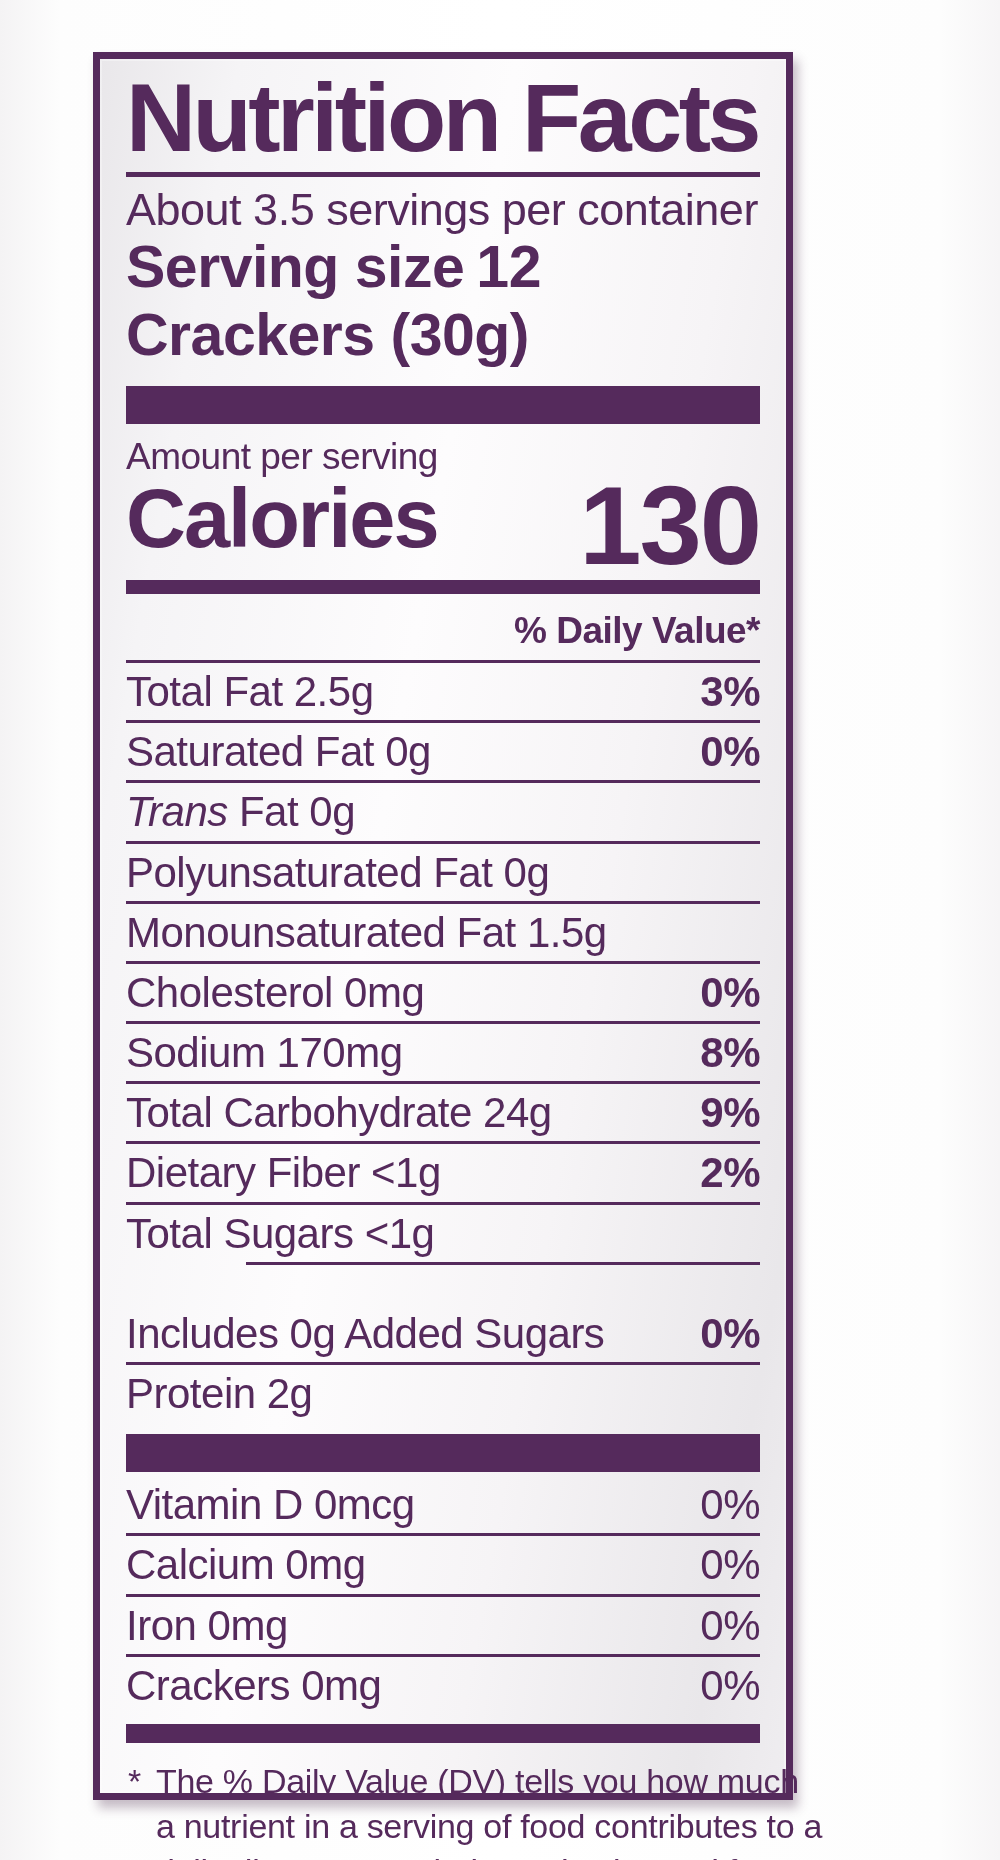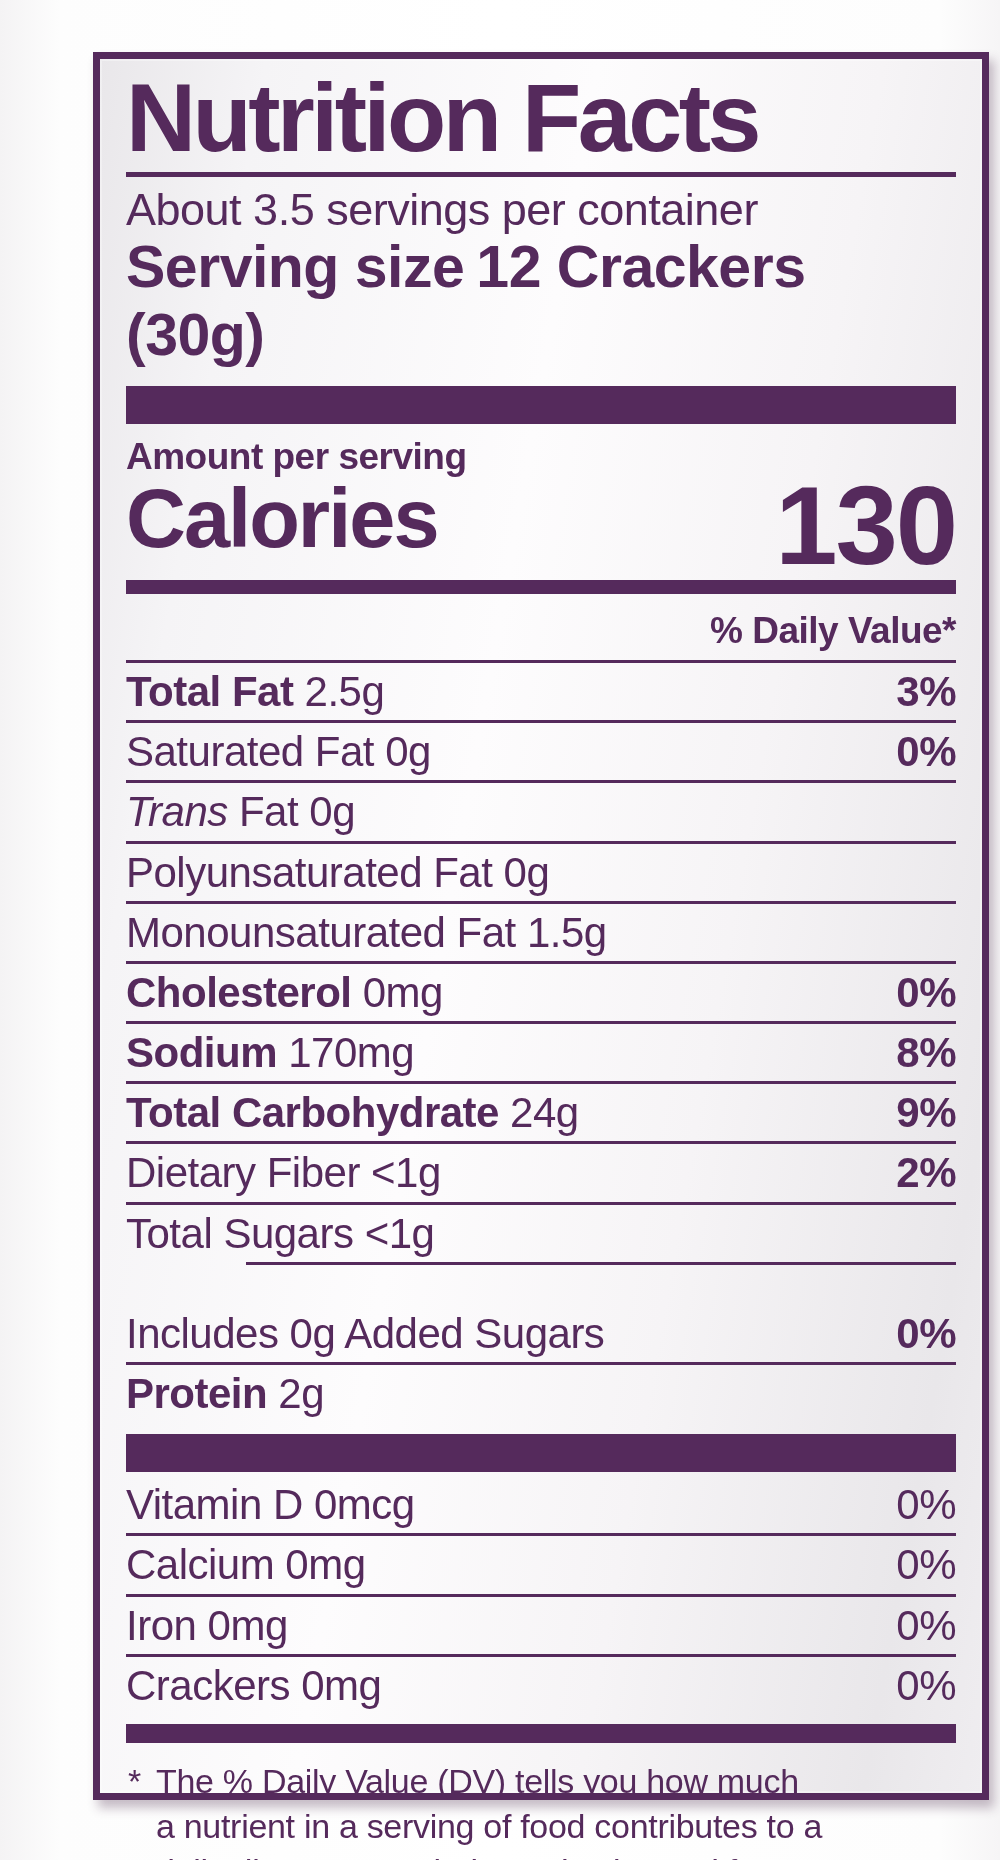--- a/index.html
+++ b/index.html
@@ -4,21 +4,21 @@
 <style>
   html,body{margin:0;padding:0;}
   body{
     width:1000px;height:1860px;
     background:linear-gradient(90deg,#f4f3f4 0%,#fdfdfd 6%,#ffffff 50%,#fdfdfd 94%,#f6f5f6 100%);
     font-family:"Liberation Sans",sans-serif;
     -webkit-font-smoothing:antialiased;
   }
   .page{position:relative;width:1000px;height:1860px;overflow:hidden;}
   .nf-label{
-    position:absolute;left:93px;top:52px;width:896px;height:1748px;
+    position:absolute;left:93px;top:52px;width:700px;height:1748px;
     box-sizing:border-box;
     border:7px solid var(--purple);
     background:linear-gradient(100deg,#e9e7ea 0%,#f5f4f6 14%,#fdfcfd 42%,#f6f4f6 66%,#e9e7ea 90%,#efedf0 100%);
     box-shadow:5px 8px 10px rgba(70,35,70,.30), inset 0 0 0 2px rgba(255,255,255,.35);
     padding:10px 26px 18px 26px;
     color:var(--purple);
   }
   :root{--purple:#552a5c;}
 
   .nf-title{
@@ -30,34 +30,34 @@
   .nf-servings{font-size:45px;line-height:1.1;letter-spacing:-.5px;}
   .nf-servsize{font-size:59px;font-weight:bold;line-height:1.15;letter-spacing:-.5px;}
   .nf-servsize .gap{display:inline-block;width:12px;}
 
   .bar{background:var(--purple);}
   .bar-thick{height:38px;margin:16px 0 12px 0;}
   .bar-thick2{height:38px;margin:12px 0 4px 0;}
   .bar-med{height:14px;margin:8px 0 6px 0;}
   .bar-med2{height:19px;margin:10px 0 0 0;}
 
-  .nf-aps{font-size:37px;font-weight:bold;letter-spacing:-.5px;margin-top:2px;}
+  .nf-aps{font-size:37px;font-weight:normal;letter-spacing:-.5px;margin-top:2px;}
   .cal-row{display:flex;justify-content:space-between;align-items:flex-start;margin-top:2px;}
   .cal-word{font-size:83px;font-weight:bold;letter-spacing:-2px;line-height:.95;}
   .cal-num{font-size:112px;font-weight:bold;letter-spacing:-2px;line-height:.82;}
 
   .dv-head{font-size:37px;font-weight:bold;text-align:right;padding:10px 0 8px 0;letter-spacing:-.5px;}
 
   .rows .row{
     display:flex;justify-content:space-between;align-items:baseline;
     border-top:3px solid var(--purple);
     padding:6px 0 5px 0;
     font-size:42px;line-height:1.1;letter-spacing:-.5px;
   }
-  .rows .row .nm-b{font-weight:bold;}
+  .rows .row .nm-b{font-weight:normal;}
   .rows .row .it{font-style:italic;}
   .rows .row .dv{font-weight:bold;}
   .rows .row.plain .dv{font-weight:normal;}
   .ind1{padding-left:72px;}
   .ind2{padding-left:128px;}
   .row.no-rule{border-top:none;margin-top:40px;}
   .sub-rule{border-top:3px solid var(--purple);margin-left:120px;}
 
   .vits .row{font-size:42px;text-align:center;}
   .vits .row .dv{font-weight:normal;}

